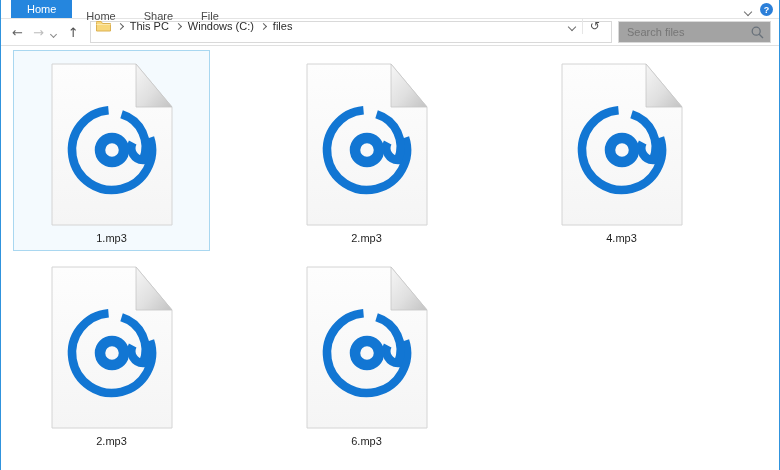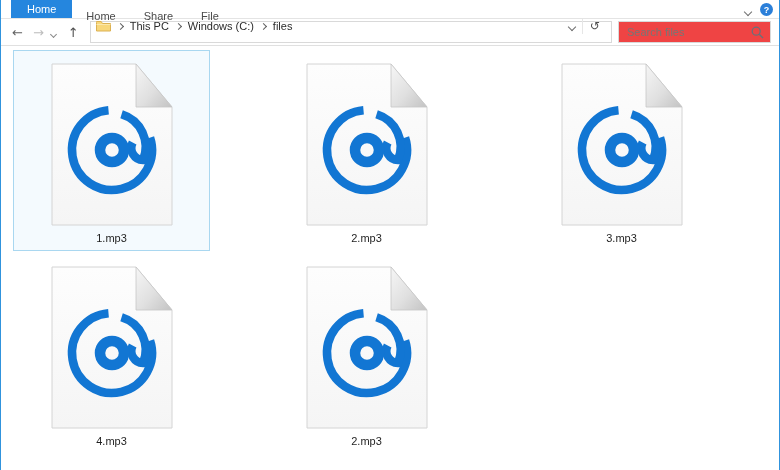--- a/index.html
+++ b/index.html
@@ -71,21 +71,21 @@
   .crumb { color:#2b2b2b; white-space:nowrap; cursor:default; }
   .addr-right { margin-left:auto; display:flex; align-items:center; }
   .addr-dd { padding:0 7px; }
   .addr-dd .chev-down { border-color:#6d6d6d; }
   .addr-sep { width:1px; height:16px; background:#e6e6e6; }
   .refresh {
     font-family:"DejaVu Sans", sans-serif; font-size:12px; color:#4f4f4f;
     padding:0 7px; transform:scaleX(-1) rotate(0deg);
   }
   .searchbox {
-    width:153px; height:22px; border:1px solid #d9d9d9; background:#ef4444;
+    width:153px; height:22px; border:1px solid #d9d9d9; background:#a3a3a3;
     display:flex; align-items:center; padding:0 6px 0 0;
   }
   .searchbox input {
     flex:1; border:none; outline:none; font-family:"Liberation Sans",sans-serif;
     font-size:11px; color:#333; padding:0 0 0 8px; background:transparent; min-width:0;
   }
   .searchbox input::placeholder { color:#767676; opacity:1; }
   
   .content {
     flex:1; background:#fff;
@@ -211,47 +211,47 @@
       <path d="M1 1 H85 L121 44 V162 H1 Z" fill="url(#pageGrad)" stroke="#d4d4d4" stroke-width="1"></path>
 
       <path d="M85 1 L121 44 L85 44 Z" fill="url(#foldGrad)" stroke="#c6c6c6" stroke-width="0.8"></path>
 
       <g transform="translate(61,87)">
         <path d="M -3.49 -39.85 A 40 40 0 1 0 38.04 -12.36" fill="none" stroke="#1276d3" stroke-width="8.5" stroke-linecap="butt"></path>
         <path d="M 9.57 -35.72 A 34 34 0 0 1 31 10 A 12 12 0 0 1 20.67 -7.52" fill="none" stroke="#1276d3" stroke-width="8.5" stroke-linecap="butt"></path>
         <circle cx="0" cy="0" r="12" fill="none" stroke="#1276d3" stroke-width="10.5"></circle>
       </g>
     </svg>
-    <div class="label">3.mp3</div>
-  </div>
-      <div class="item">
-    <svg class="thumb" width="122" height="163" viewBox="0 0 122 163">
-
-      <path d="M1 1 H85 L121 44 V162 H1 Z" fill="url(#pageGrad)" stroke="#d4d4d4" stroke-width="1"></path>
-
-      <path d="M85 1 L121 44 L85 44 Z" fill="url(#foldGrad)" stroke="#c6c6c6" stroke-width="0.8"></path>
-
-      <g transform="translate(61,87)">
-        <path d="M -3.49 -39.85 A 40 40 0 1 0 38.04 -12.36" fill="none" stroke="#1276d3" stroke-width="8.5" stroke-linecap="butt"></path>
-        <path d="M 9.57 -35.72 A 34 34 0 0 1 31 10 A 12 12 0 0 1 20.67 -7.52" fill="none" stroke="#1276d3" stroke-width="8.5" stroke-linecap="butt"></path>
-        <circle cx="0" cy="0" r="12" fill="none" stroke="#1276d3" stroke-width="10.5"></circle>
-      </g>
-    </svg>
     <div class="label">4.mp3</div>
   </div>
       <div class="item">
     <svg class="thumb" width="122" height="163" viewBox="0 0 122 163">
 
       <path d="M1 1 H85 L121 44 V162 H1 Z" fill="url(#pageGrad)" stroke="#d4d4d4" stroke-width="1"></path>
 
       <path d="M85 1 L121 44 L85 44 Z" fill="url(#foldGrad)" stroke="#c6c6c6" stroke-width="0.8"></path>
 
       <g transform="translate(61,87)">
         <path d="M -3.49 -39.85 A 40 40 0 1 0 38.04 -12.36" fill="none" stroke="#1276d3" stroke-width="8.5" stroke-linecap="butt"></path>
         <path d="M 9.57 -35.72 A 34 34 0 0 1 31 10 A 12 12 0 0 1 20.67 -7.52" fill="none" stroke="#1276d3" stroke-width="8.5" stroke-linecap="butt"></path>
         <circle cx="0" cy="0" r="12" fill="none" stroke="#1276d3" stroke-width="10.5"></circle>
       </g>
     </svg>
     <div class="label">2.mp3</div>
   </div>
+      <div class="item">
+    <svg class="thumb" width="122" height="163" viewBox="0 0 122 163">
+
+      <path d="M1 1 H85 L121 44 V162 H1 Z" fill="url(#pageGrad)" stroke="#d4d4d4" stroke-width="1"></path>
+
+      <path d="M85 1 L121 44 L85 44 Z" fill="url(#foldGrad)" stroke="#c6c6c6" stroke-width="0.8"></path>
+
+      <g transform="translate(61,87)">
+        <path d="M -3.49 -39.85 A 40 40 0 1 0 38.04 -12.36" fill="none" stroke="#1276d3" stroke-width="8.5" stroke-linecap="butt"></path>
+        <path d="M 9.57 -35.72 A 34 34 0 0 1 31 10 A 12 12 0 0 1 20.67 -7.52" fill="none" stroke="#1276d3" stroke-width="8.5" stroke-linecap="butt"></path>
+        <circle cx="0" cy="0" r="12" fill="none" stroke="#1276d3" stroke-width="10.5"></circle>
+      </g>
+    </svg>
+    <div class="label">6.mp3</div>
+  </div>
     </div>
 
 </div>
 
 </body></html>

